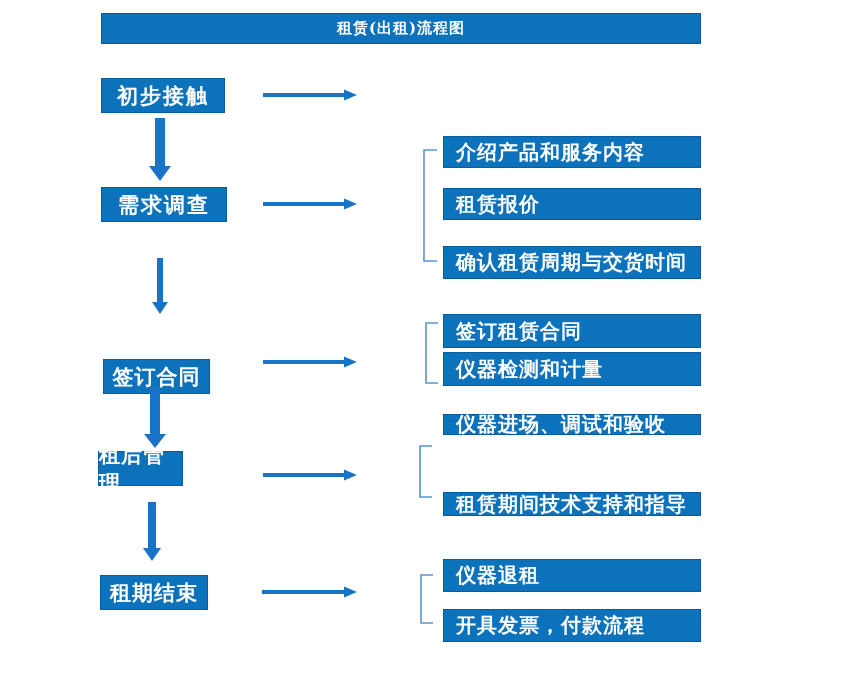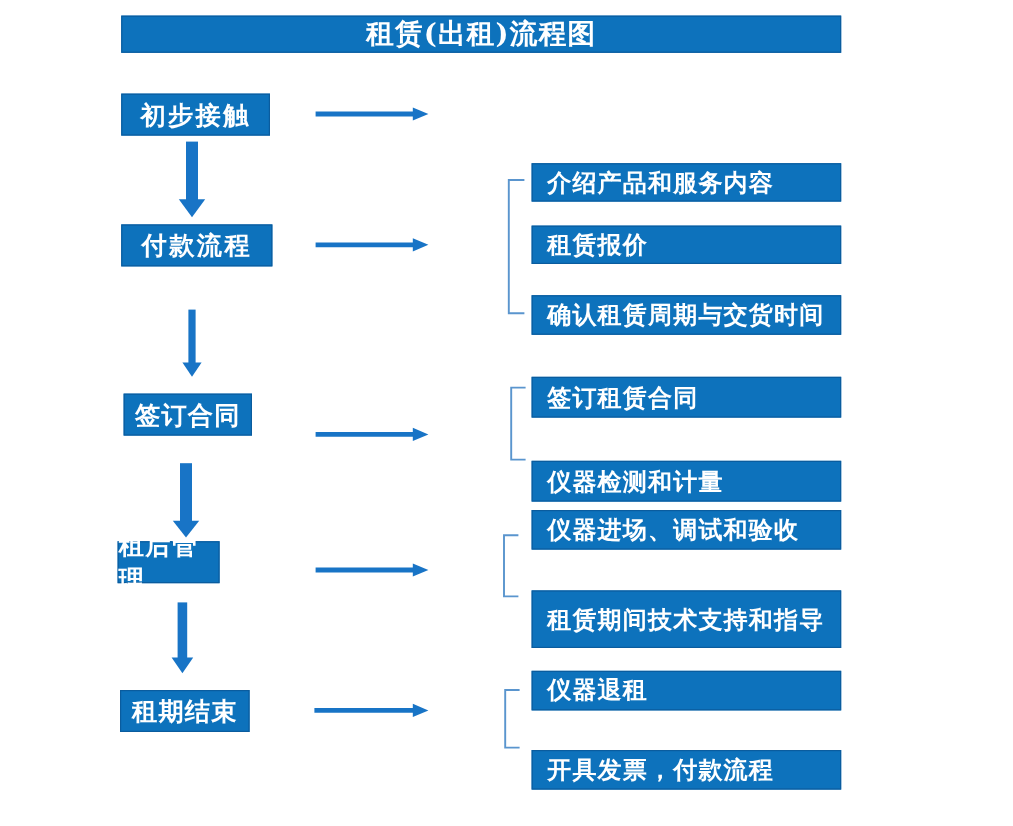--- a/index.html
+++ b/index.html
@@ -17,71 +17,71 @@
     background:var(--background);
     font-family:"DejaVu Serif", serif;
     overflow:hidden;
   }
   .titlebar{
     position:absolute;left:101px;top:13px;width:600px;height:31px;
     background:var(--primary);
     border:1px solid var(--primary-border);
     box-sizing:border-box;
     color:var(--box-text);
-    font-size:23px;font-weight:700;letter-spacing:1px;
+    font-size:15px;font-weight:700;letter-spacing:1px;
     display:flex;align-items:center;justify-content:center;
   }
   .node{
     position:absolute;
     background:var(--primary);
     border:1px solid var(--primary-border);
     box-sizing:border-box;
     color:var(--box-text);
     font-size:21px;font-weight:700;letter-spacing:2px;
     display:flex;align-items:center;justify-content:center;
   }
   .n1{left:101px;top:78px;width:124px;height:35px;text-align:center;}
   .n2{left:101px;top:187px;width:126px;height:35px;}
-  .n3{left:103px;top:328px;width:107px;height:35px;letter-spacing:1px;}
+  .n3{left:103px;top:359px;width:107px;height:35px;letter-spacing:1px;}
   .n4{left:98px;top:451px;width:85px;height:35px;letter-spacing:1px;}
   .n5{left:100px;top:575px;width:108px;height:35px;letter-spacing:1px;}
   .detail{
     position:absolute;left:443px;width:258px;
     background:var(--primary);
     border:1px solid var(--primary-border);
     box-sizing:border-box;
     color:var(--box-text);
     font-size:20px;font-weight:700;letter-spacing:1px;
     display:flex;align-items:center;
     padding-left:12px;
   }
   .d11{top:78px;height:34px;}
   .d21{top:136px;height:32px;}
   .d22{top:188px;height:32px;}
   .d23{top:246px;height:33px;}
   .d31{top:314px;height:34px;}
-  .d32{top:384px;height:34px;}
-  .d41{top:425px;height:33px;}
-  .d42{top:492px;height:48px;}
+  .d32{top:352px;height:34px;}
+  .d41{top:414px;height:21px;}
+  .d42{top:492px;height:24px;}
   .d51{top:559px;height:33px;}
-  .d52{top:609px;height:33px;margin-top:16px;}
+  .d52{top:609px;height:33px;}
   .overlay{position:absolute;left:0;top:0;width:844px;height:688px;pointer-events:none;}
   .hline{stroke:var(--arrow);stroke-width:4;}
   .afill{fill:var(--arrow);}
   .bracket{stroke:var(--bracket);stroke-width:1.6;fill:none;}
 </style>
 </head>
 <body>
 
 <div class="canvas">
 
   <div class="titlebar">租赁(出租)流程图</div>
 
   <div class="node n1">初步接触</div>
-  <div class="node n2">付款流程</div>
+  <div class="node n2">需求调查</div>
   <div class="node n3">签订合同</div>
   <div class="node n4">租后管理</div>
   <div class="node n5">租期结束</div>
 
   <div class="detail d21">介绍产品和服务内容</div>
   <div class="detail d22">租赁报价</div>
   <div class="detail d23">确认租赁周期与交货时间</div>
   <div class="detail d31">签订租赁合同</div>
   <div class="detail d32">仪器检测和计量</div>
   <div class="detail d41">仪器进场、调试和验收</div>

